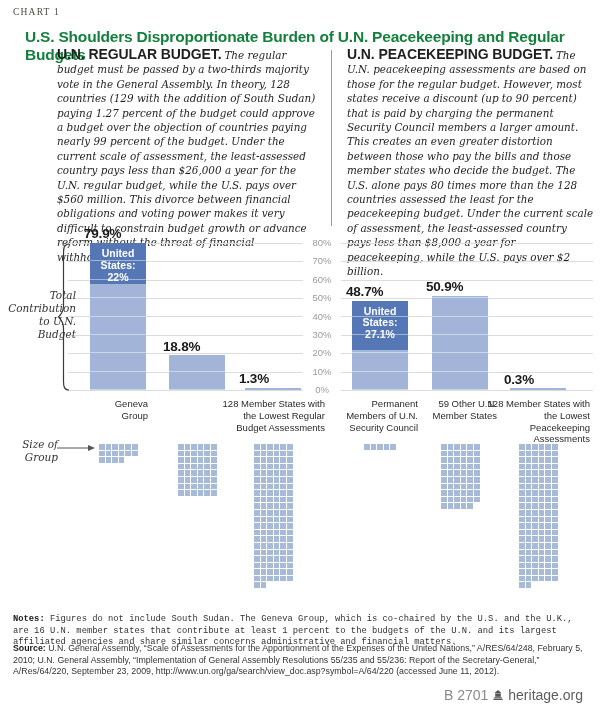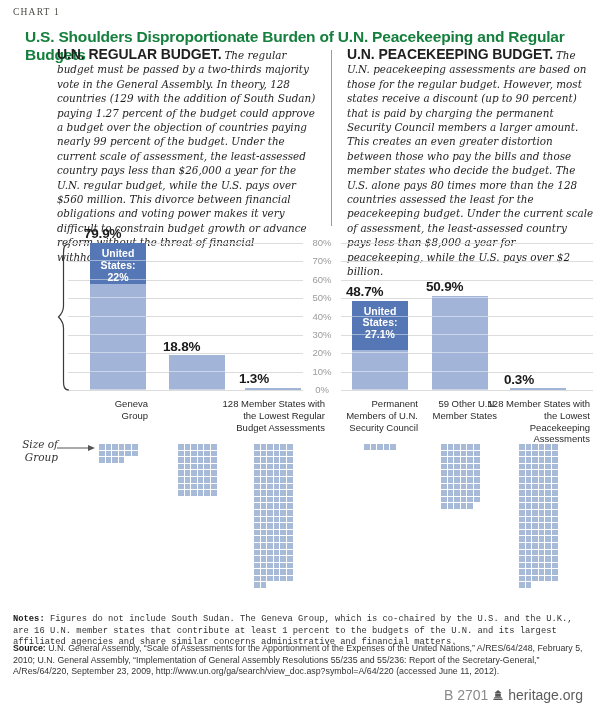--- a/index.html
+++ b/index.html
@@ -83,20 +83,21 @@
   <div class="ytick" style="top:292.1px">50%</div>
   <div class="ytick" style="top:310.5px">40%</div>
   <div class="ytick" style="top:328.9px">30%</div>
   <div class="ytick" style="top:347.3px">20%</div>
   <div class="ytick" style="top:365.6px">10%</div>
   <div class="ytick" style="top:384px">0%</div>
 
   <svg class="brace-svg" width="13" height="148" viewBox="0 0 13 148">
     <path d="M12,1 C7,1 6.5,5 6.5,10 L6.5,63 C6.5,69 1.5,74 1.5,74 C1.5,74 6.5,79 6.5,85 L6.5,138 C6.5,143 7,147 12,147" fill="none" stroke="#3a3a3a" stroke-width="1.2"></path>
   </svg>
+  <div class="brace-label">Total Contribution to U.N. Budget</div>
 
   <div class="bar" style="left: 90px; height: 146.816px;">
     <div class="bar-cap" style="height: 40.425px;">
       <div class="us-label">United States: 22%</div>
     </div>
     <div class="bar-overlay"></div>
   </div>
   <div class="bar" style="left: 169px; height: 34.545px;">
     <div class="bar-overlay"></div>
   </div>

